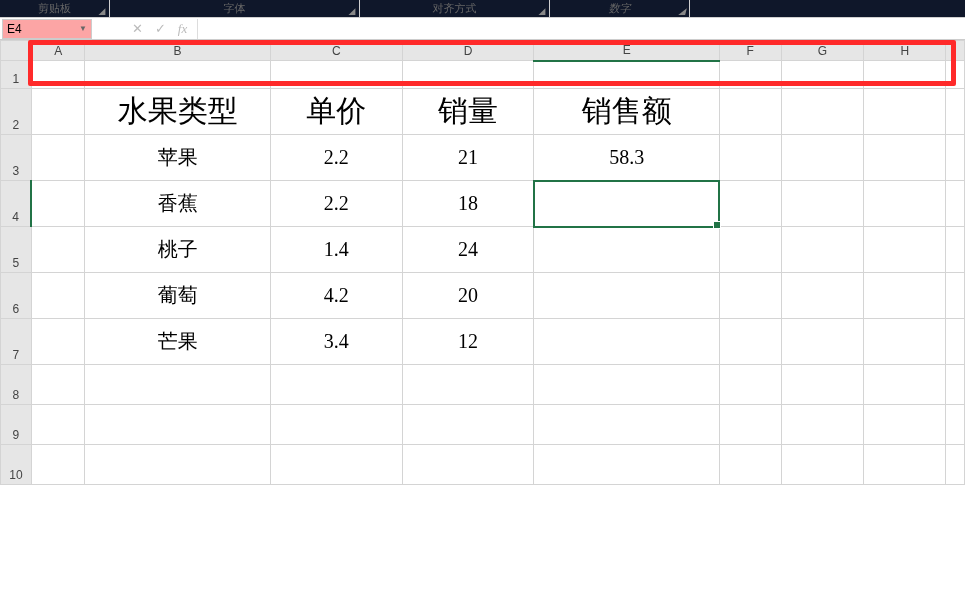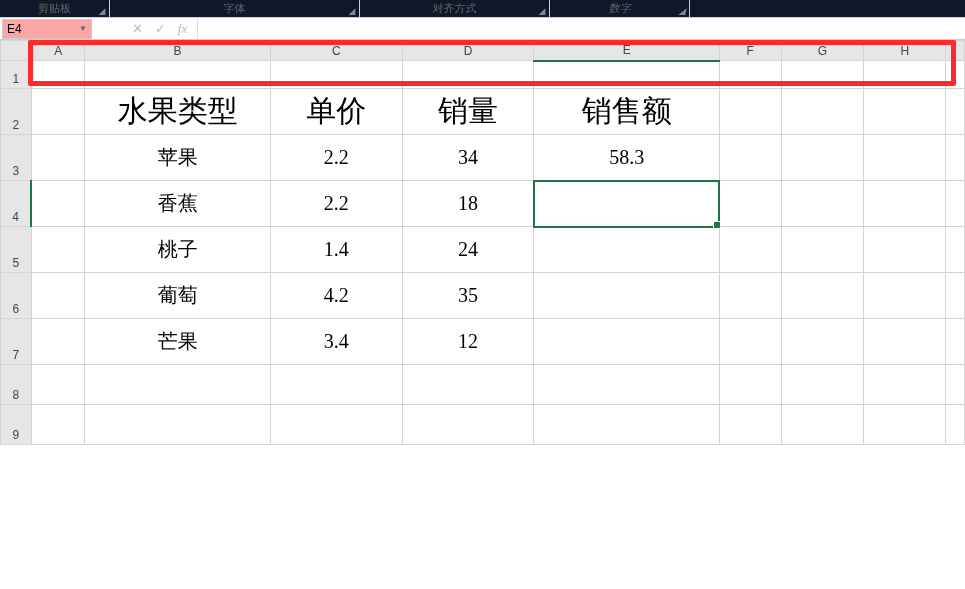--- a/index.html
+++ b/index.html
@@ -274,21 +274,21 @@
         <td class="cell"></td>
             <td class="cell"></td>
             <td class="cell"></td>
             <td class="cell"></td>
       </tr>
       <tr class="rdata">
         <td class="rowhdr">3</td>
         <td class="cell"></td>
         <td class="cell">苹果</td>
         <td class="cell">2.2</td>
-        <td class="cell">34</td>
+        <td class="cell">21</td>
         <td class="cell">58.3</td>
         <td class="cell"></td>
             <td class="cell"></td>
             <td class="cell"></td>
             <td class="cell"></td>
       </tr>
       <tr class="rdata">
         <td class="rowhdr row4-active">4</td>
         <td class="cell"></td>
         <td class="cell">香蕉</td>
@@ -310,21 +310,21 @@
         <td class="cell"></td>
             <td class="cell"></td>
             <td class="cell"></td>
             <td class="cell"></td>
       </tr>
       <tr class="rdata">
         <td class="rowhdr">6</td>
         <td class="cell"></td>
         <td class="cell">葡萄</td>
         <td class="cell">4.2</td>
-        <td class="cell">35</td>
+        <td class="cell">20</td>
         <td class="cell"></td>
         <td class="cell"></td>
             <td class="cell"></td>
             <td class="cell"></td>
             <td class="cell"></td>
       </tr>
       <tr class="rdata">
         <td class="rowhdr">7</td>
         <td class="cell"></td>
         <td class="cell">芒果</td>
@@ -353,19 +353,31 @@
         <td class="cell"></td>
             <td class="cell"></td>
             <td class="cell"></td>
             <td class="cell"></td>
             <td class="cell"></td>
             <td class="cell"></td>
             <td class="cell"></td>
             <td class="cell"></td>
             <td class="cell"></td>
       </tr>
+      <tr class="r10">
+        <td class="rowhdr">10</td>
+        <td class="cell"></td>
+            <td class="cell"></td>
+            <td class="cell"></td>
+            <td class="cell"></td>
+            <td class="cell"></td>
+            <td class="cell"></td>
+            <td class="cell"></td>
+            <td class="cell"></td>
+            <td class="cell"></td>
+      </tr>
     </tbody>
       </table>
 
     <div class="red-box"></div>
     <div class="active-cell-border" id="active-outline" style="left: 532.969px; top: 139.5px; width: 187.375px; height: 48px;"></div>
   </div>
 </div>
 
 </body></html>

